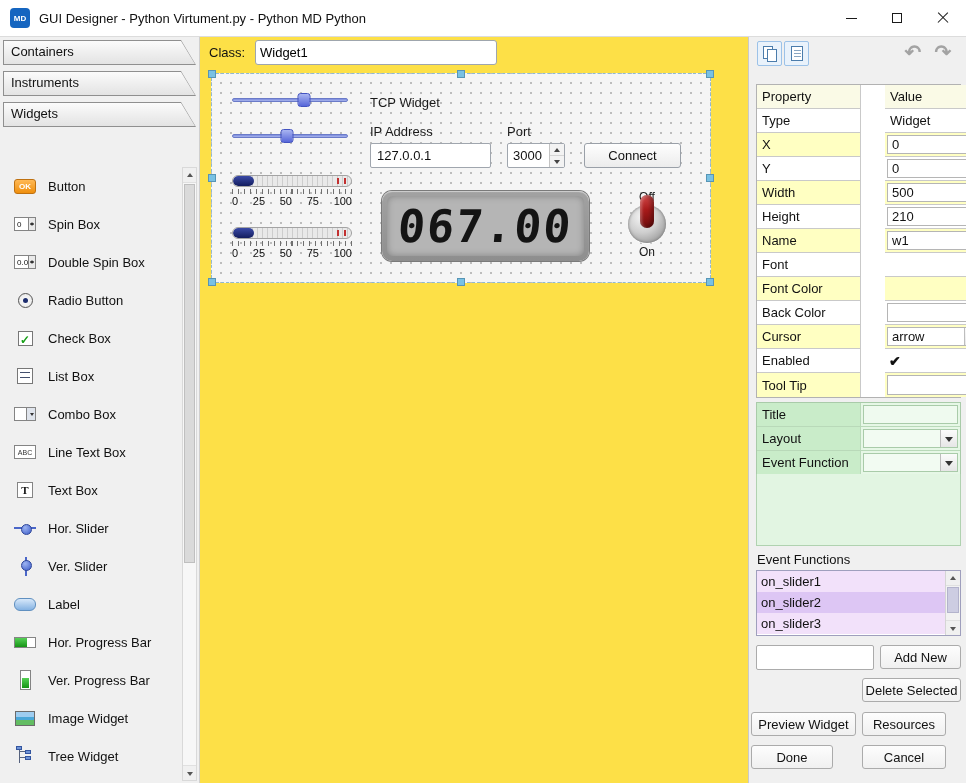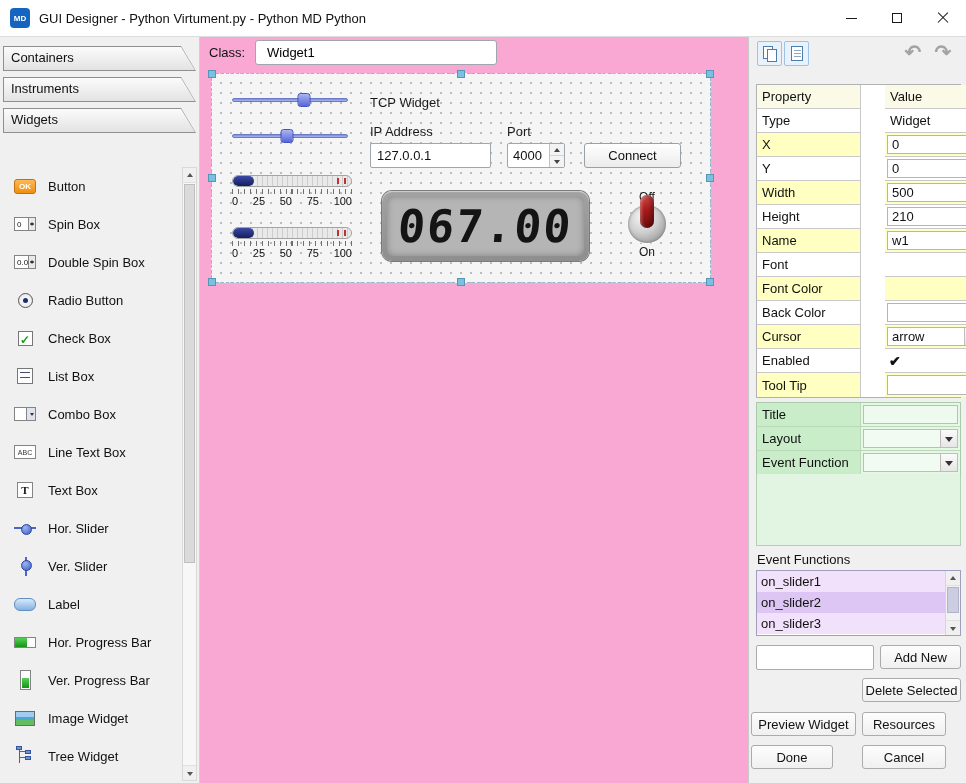--- a/index.html
+++ b/index.html
@@ -24,21 +24,21 @@
   .close-glyph::before,.close-glyph::after { content:""; position:absolute; left:-1px; top:5px;
     width:14px; height:1.3px; background:#1a1a1a; }
   .close-glyph::before { transform:rotate(45deg); } .close-glyph::after { transform:rotate(-45deg); }
 
   
   .main { position:absolute; top:37px; left:0; width:966px; height:746px; display:flex; }
 
   
   .sidebar { width:200px; flex:none; position:relative; background:#f0f0f0; border-right:1px solid #cfcfcf; }
   .acc { position:relative; height:25px; margin:0 3px 6px 3px; }
-  .acc:first-child { margin-top:9px; }
+  .acc:first-child { margin-top:3px; }
   .acc-bg { position:absolute; inset:0; background:#8f8f8f;
     clip-path:polygon(0 0, calc(100% - 15px) 0, 100% 100%, 0 100%); }
   .acc-fg { position:absolute; inset:1px; background:linear-gradient(#fbfbfb,#e3e3e3);
     clip-path:polygon(0 0, calc(100% - 14px) 0, 100% 100%, 0 100%); }
   .acc-label { position:absolute; left:8px; top:4px; font-size:13px; }
 
   .widget-list { position:absolute; left:0; top:130px; width:155px; bottom:0; overflow:hidden; }
   .w-item { height:38px; display:flex; align-items:center; padding-left:13px; gap:11px; }
   .w-label { font-size:13px; }
   .ic { width:24px; height:24px; display:flex; align-items:center; justify-content:center; flex:none; position:relative; }
@@ -89,24 +89,24 @@
   .v-scroll { position:absolute; background:#f7f7f7; border:1px solid #d9d9d9; }
   .sidebar-scroll { right:2px; top:130px; bottom:2px; width:15px; }
   .sb-btn { position:absolute; left:0; right:0; height:15px; background:#f0f0f0; display:flex; align-items:center; justify-content:center; }
   .sb-btn.up { top:0; border-bottom:1px solid #e0e0e0; } .sb-btn.dn { bottom:0; border-top:1px solid #e0e0e0; }
   .sb-btn.up::after { content:""; border:3.5px solid transparent; border-bottom:4.5px solid #555; margin-top:-4px; }
   .sb-btn.dn::after { content:""; border:3.5px solid transparent; border-top:4.5px solid #555; margin-bottom:-4px; }
   .sb-thumb { position:absolute; left:1px; right:1px; background:#dadada; border:1px solid #bfbfbf; }
   .sidebar-scroll .sb-thumb { top:16px; height:62%; }
 
   
-  .center { flex:1; position:relative; background:#f9a8d4; }
+  .center { flex:1; position:relative; background:#fde047; }
   .class-label { position:absolute; left:9px; top:8px; }
   .class-input { position:absolute; left:55px; top:3px; width:242px; height:25px; background:#fff;
-    border:1px solid #9fa6ad; border-radius:3px; padding-left:11px; font-size:13px; font-family:inherit; }
+    border:1px solid #9fa6ad; border-radius:3px; padding-left:4px; font-size:13px; font-family:inherit; }
 
   .canvas { position:absolute; left:11px; top:36px; width:500px; height:210px;
     background-color:#f5f5f5;
     background-image:radial-gradient(#bdbdbd 1px, transparent 1.4px);
     background-size:10px 10px; background-position:4px 4px;
     border:1px dashed #8fb9d2; }
   .handle { position:absolute; width:8px; height:8px; background:#79c1e3; border:1px solid #5795b5; z-index:5; }
   .h-tl { left:-4px; top:-4px; } .h-tc { left:calc(50% - 4px); top:-4px; } .h-tr { right:-4px; top:-4px; }
   .h-ml { left:-4px; top:calc(50% - 4px); } .h-mr { right:-4px; top:calc(50% - 4px); }
   .h-bl { left:-4px; bottom:-4px; } .h-bc { left:calc(50% - 4px); bottom:-4px; } .h-br { right:-4px; bottom:-4px; }
@@ -406,21 +406,21 @@
         <div class="wtrack"></div>
         <div class="wknob" style="left:47%"></div>
       </div>
 
       <div class="tcp-text" style="left:158px;top:21px">TCP Widget</div>
       <div class="tcp-text" style="left:158px;top:50px">IP Address</div>
       <div class="tcp-text" style="left:295px;top:50px">Port</div>
 
       <div class="ip-input">127.0.0.1</div>
       <div class="port-spin">
-        <span class="pv">4000</span>
+        <span class="pv">3000</span>
         <span class="spinbtns">
             <span class="sbu"></span>
             <span class="sbd"></span>
           </span>
       </div>
       <button class="connect-btn">Connect</button>
 
       <div class="sslider ss1">
         <div class="sgroove">
             <div class="shandle"></div>

